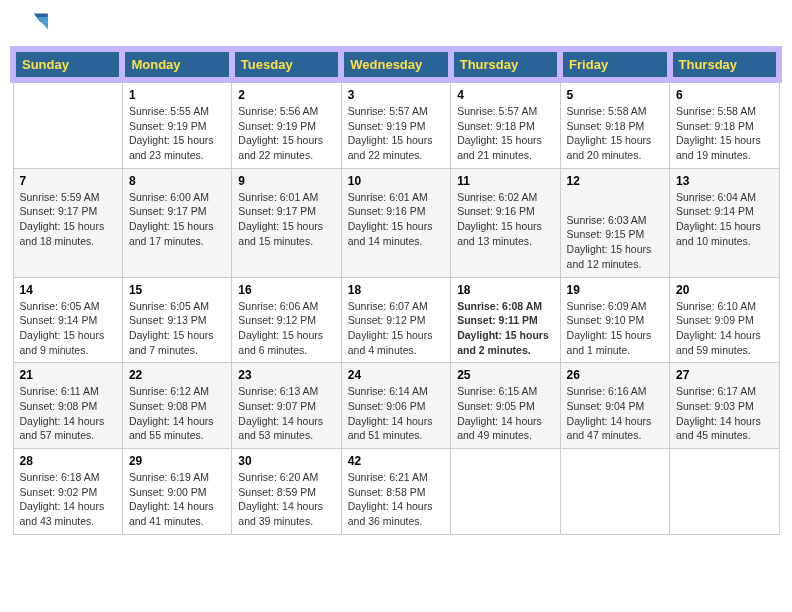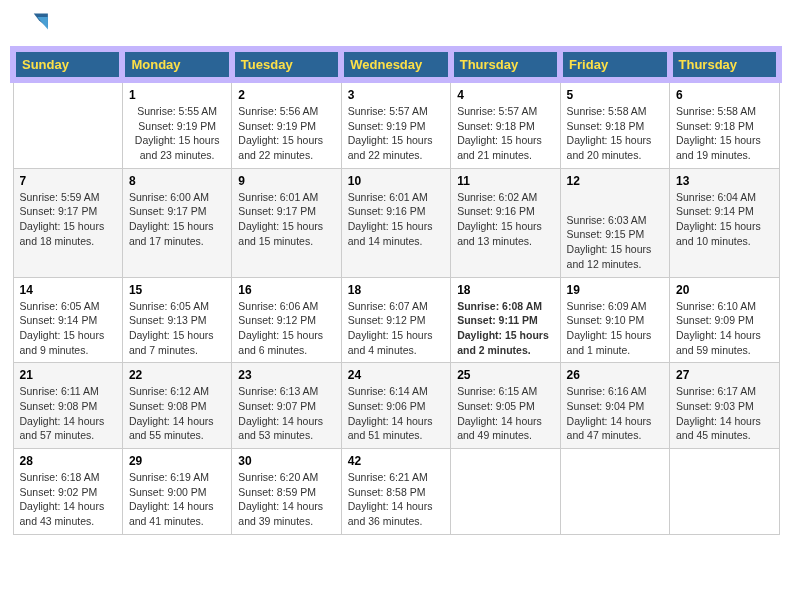--- a/index.html
+++ b/index.html
@@ -120,21 +120,21 @@
         <th>Thursday</th>
         <th>Friday</th>
         <th>Thursday</th>
       </tr>
   </thead>
   <tbody id="calendar-body">
       <tr>
         <td class="empty-cell"></td>
         <td>
           <span class="day-number">1</span>
-          <div class="cell-content" style="white-space: pre-line; text-align: center;">Sunrise: 5:55 AM
+          <div class="cell-content" style="white-space: pre-line;">Sunrise: 5:55 AM
 Sunset: 9:19 PM
 Daylight: 15 hours
 and 23 minutes.</div>
         </td>
         <td>
           <span class="day-number">2</span>
           <div class="cell-content" style="white-space: pre-line;">Sunrise: 5:56 AM
 Sunset: 9:19 PM
 Daylight: 15 hours
 and 22 minutes.</div>

